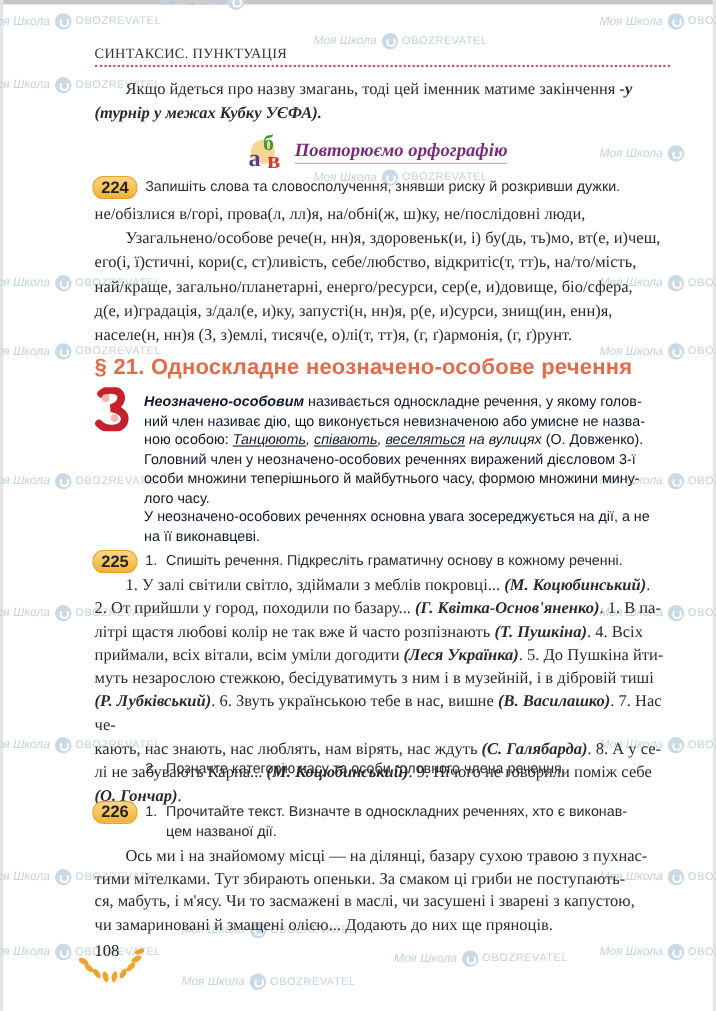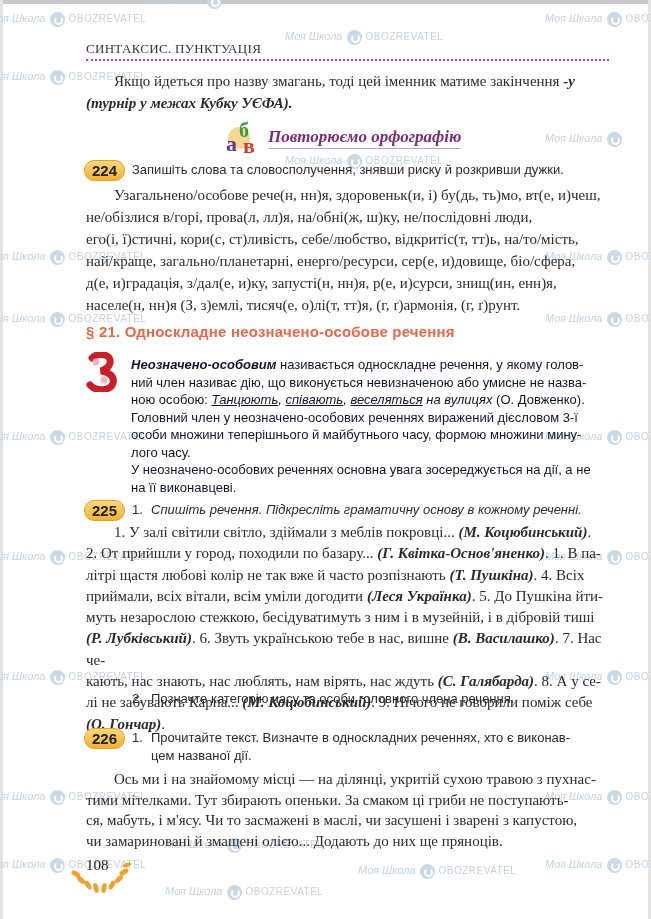--- a/index.html
+++ b/index.html
@@ -53,21 +53,21 @@
   .badge {
     position:absolute; display:inline-block; height:19px; line-height:19px;
     padding:0 7px; border-radius:10px; font-family:Liberation Sans, sans-serif;
     font-weight:bold; font-size:15px; color:#222;
     background:linear-gradient(#fbd783, #f2b233); border:1px solid #e6a22a;
   }
   .task-text { position:absolute; font-family:"Liberation Sans", sans-serif; font-size:13px; color:#2b2b2b; line-height:18px; }
 
   .section-title {
     position:absolute; left:86px; top:323px; font-family:"Liberation Sans", sans-serif;
-    font-weight:bold; font-size:15px; color:#e46a4a; letter-spacing:0.2px;
+    font-weight:bold; font-size:20px; color:#e46a4a; letter-spacing:0.2px;
   }
   .rule-icon { position:absolute; left:84px; top:352px; width:36px; height:40px; }
 
   .underline { text-decoration:underline; }
 
   .page-number {
     position:absolute; left:86px; top:857px; font-family:"Liberation Serif", serif;
     font-size:15px; color:#222;
   }
   .laurel { position:absolute; left:70px; top:860px; width:66px; height:34px; }
@@ -117,22 +117,22 @@
     <span class="g1">а</span>
     <span class="g2">б</span>
     <span class="g3">в</span>
   </div>
   <span class="ortho-title">Повторюємо орфографію</span>
 </div>
 
 <span class="badge" style="left:84px; top:160px;">224</span>
 <div class="task-text" style="left:132px; top:161px;">Запишіть слова та словосполучення, знявши риску й розкривши дужки.</div>
 <div class="p serif-text" style="left:86px; top:184px; width:526px; text-align:justify;">
+  <div>не/обізлися в/горі, прова(л, лл)я, на/обні(ж, ш)ку, не/послідовні люди,</div>
   <div style="text-indent:28px;">Узагальнено/особове рече(н, нн)я, здоровеньк(и, і) бу(дь, ть)мо, вт(е, и)чеш,</div>
-  <div>не/обізлися в/горі, прова(л, лл)я, на/обні(ж, ш)ку, не/послідовні люди,</div>
   <div>его(і, ї)стичні, кори(с, ст)ливість, себе/любство, відкритіс(т, тт)ь, на/то/мість,</div>
   <div>най/краще, загально/планетарні, енерго/ресурси, сер(е, и)довище, біо/сфера,</div>
   <div>д(е, и)градація, з/дал(е, и)ку, запусті(н, нн)я, р(е, и)сурси, знищ(ин, енн)я,</div>
   <div>населе(н, нн)я (З, з)емлі, тисяч(е, о)лі(т, тт)я, (г, ґ)армонія, (г, ґ)рунт.</div>
 </div>
 
 <div class="section-title">§ 21. Односкладне неозначено-особове речення</div>
 
 <svg class="rule-icon" viewBox="0 0 36 40">
   <path d="M8 6 C14 0, 28 2, 26 11 C25 16, 20 18, 17 19 C24 20, 31 24, 29 31 C27 39, 12 40, 6 33" fill="none" stroke="#c8202a" stroke-width="7" stroke-linecap="round"></path>
@@ -146,21 +146,21 @@
   <div><span>ною особою: </span><span class="it underline">Танцюють</span><span class="it">, </span><span class="it underline">співають</span><span class="it">, </span><span class="it underline">веселяться</span><span class="it"> на вулицях</span><span> (О. Довженко).</span></div>
   <div>Головний член у неозначено-особових реченнях виражений дієсловом 3-ї</div>
   <div>особи множини теперішнього й майбутнього часу, формою множини мину-</div>
   <div>лого часу.</div>
   <div>У неозначено-особових реченнях основна увага зосереджується на дії, а не</div>
   <div>на її виконавцеві.</div>
 </div>
 
 <span class="badge" style="left:84px; top:500px;">225</span>
 <div class="task-text" style="left:132px; top:501px;">1.</div>
-<div class="task-text" style="left:151px; top:501px;font-style:italic;">Спишіть речення. Підкресліть граматичну основу в кожному реченні.</div>
+<div class="task-text" style="left:151px; top:501px;">Спишіть речення. Підкресліть граматичну основу в кожному реченні.</div>
 
 <div class="p serif-text" style="left:86px; top:522px; width:526px; line-height:21.3px;">
   <div style="text-indent:28px;"><span>1. У залі світили світло, здіймали з меблів покровці... </span><span class="bi">(М. Коцюбинський)</span><span>.</span></div>
   <div><span>2. От прийшли у город, походили по базару... </span><span class="bi">(Г. Квітка-Основ'яненко)</span><span>. 1. В па-</span></div>
   <div><span>літрі щастя любові колір не так вже й часто розпізнають </span><span class="bi">(Т. Пушкіна)</span><span>. 4. Всіх</span></div>
   <div><span>приймали, всіх вітали, всім уміли догодити </span><span class="bi">(Леся Українка)</span><span>. 5. До Пушкіна йти-</span></div>
   <div><span>муть незарослою стежкою, бесідуватимуть з ним і в музейній, і в дібровій тиші</span></div>
   <div><span class="bi">(Р. Лубківський)</span><span>. 6. Звуть українською тебе в нас, вишне </span><span class="bi">(В. Василашко)</span><span>. 7. Нас че-</span></div>
   <div><span>кають, нас знають, нас люблять, нам вірять, нас ждуть </span><span class="bi">(С. Галябарда)</span><span>. 8. А у се-</span></div>
   <div><span>лі не забувають Карпа... </span><span class="bi">(М. Коцюбинський)</span><span>. 9. Нічого не говорили поміж себе</span></div>
@@ -171,21 +171,21 @@
 <div class="task-text" style="left:151px; top:690px;">Позначте категорію часу та особи головного члена речення.</div>
 
 <span class="badge" style="left:84px; top:728px;">226</span>
 <div class="task-text" style="left:132px; top:729px;">1.</div>
 <div class="task-text" style="left:151px; top:729px; width:460px;">
   <div>Прочитайте текст. Визначте в односкладних реченнях, хто є виконав-</div>
   <div>цем названої дії.</div>
 </div>
 
 <div class="p serif-text" style="left:86px; top:769px; width:526px; line-height:20.5px;">
-  <div style="text-indent:28px;">Ось ми і на знайомому місці — на ділянці, укритій сухою травою з пухнас-</div>
+  <div style="text-indent:28px;">Ось ми і на знайомому місці — на ділянці, базару сухою травою з пухнас-</div>
   <div>тими мітелками. Тут збирають опеньки. За смаком ці гриби не поступають-</div>
   <div>ся, мабуть, і м'ясу. Чи то засмажені в маслі, чи засушені і зварені з капустою,</div>
   <div>чи замариновані й змащені олією... Додають до них ще пряноців.</div>
 </div>
 
 <svg class="laurel" viewBox="0 0 66 34">
   <g fill="#f0a22e">
     <ellipse cx="6" cy="14" rx="5" ry="2.5" transform="rotate(30 6 14)"></ellipse>
     <ellipse cx="11" cy="20" rx="5" ry="2.5" transform="rotate(40 11 20)"></ellipse>
     <ellipse cx="18" cy="25" rx="5" ry="2.5" transform="rotate(55 18 25)"></ellipse>

